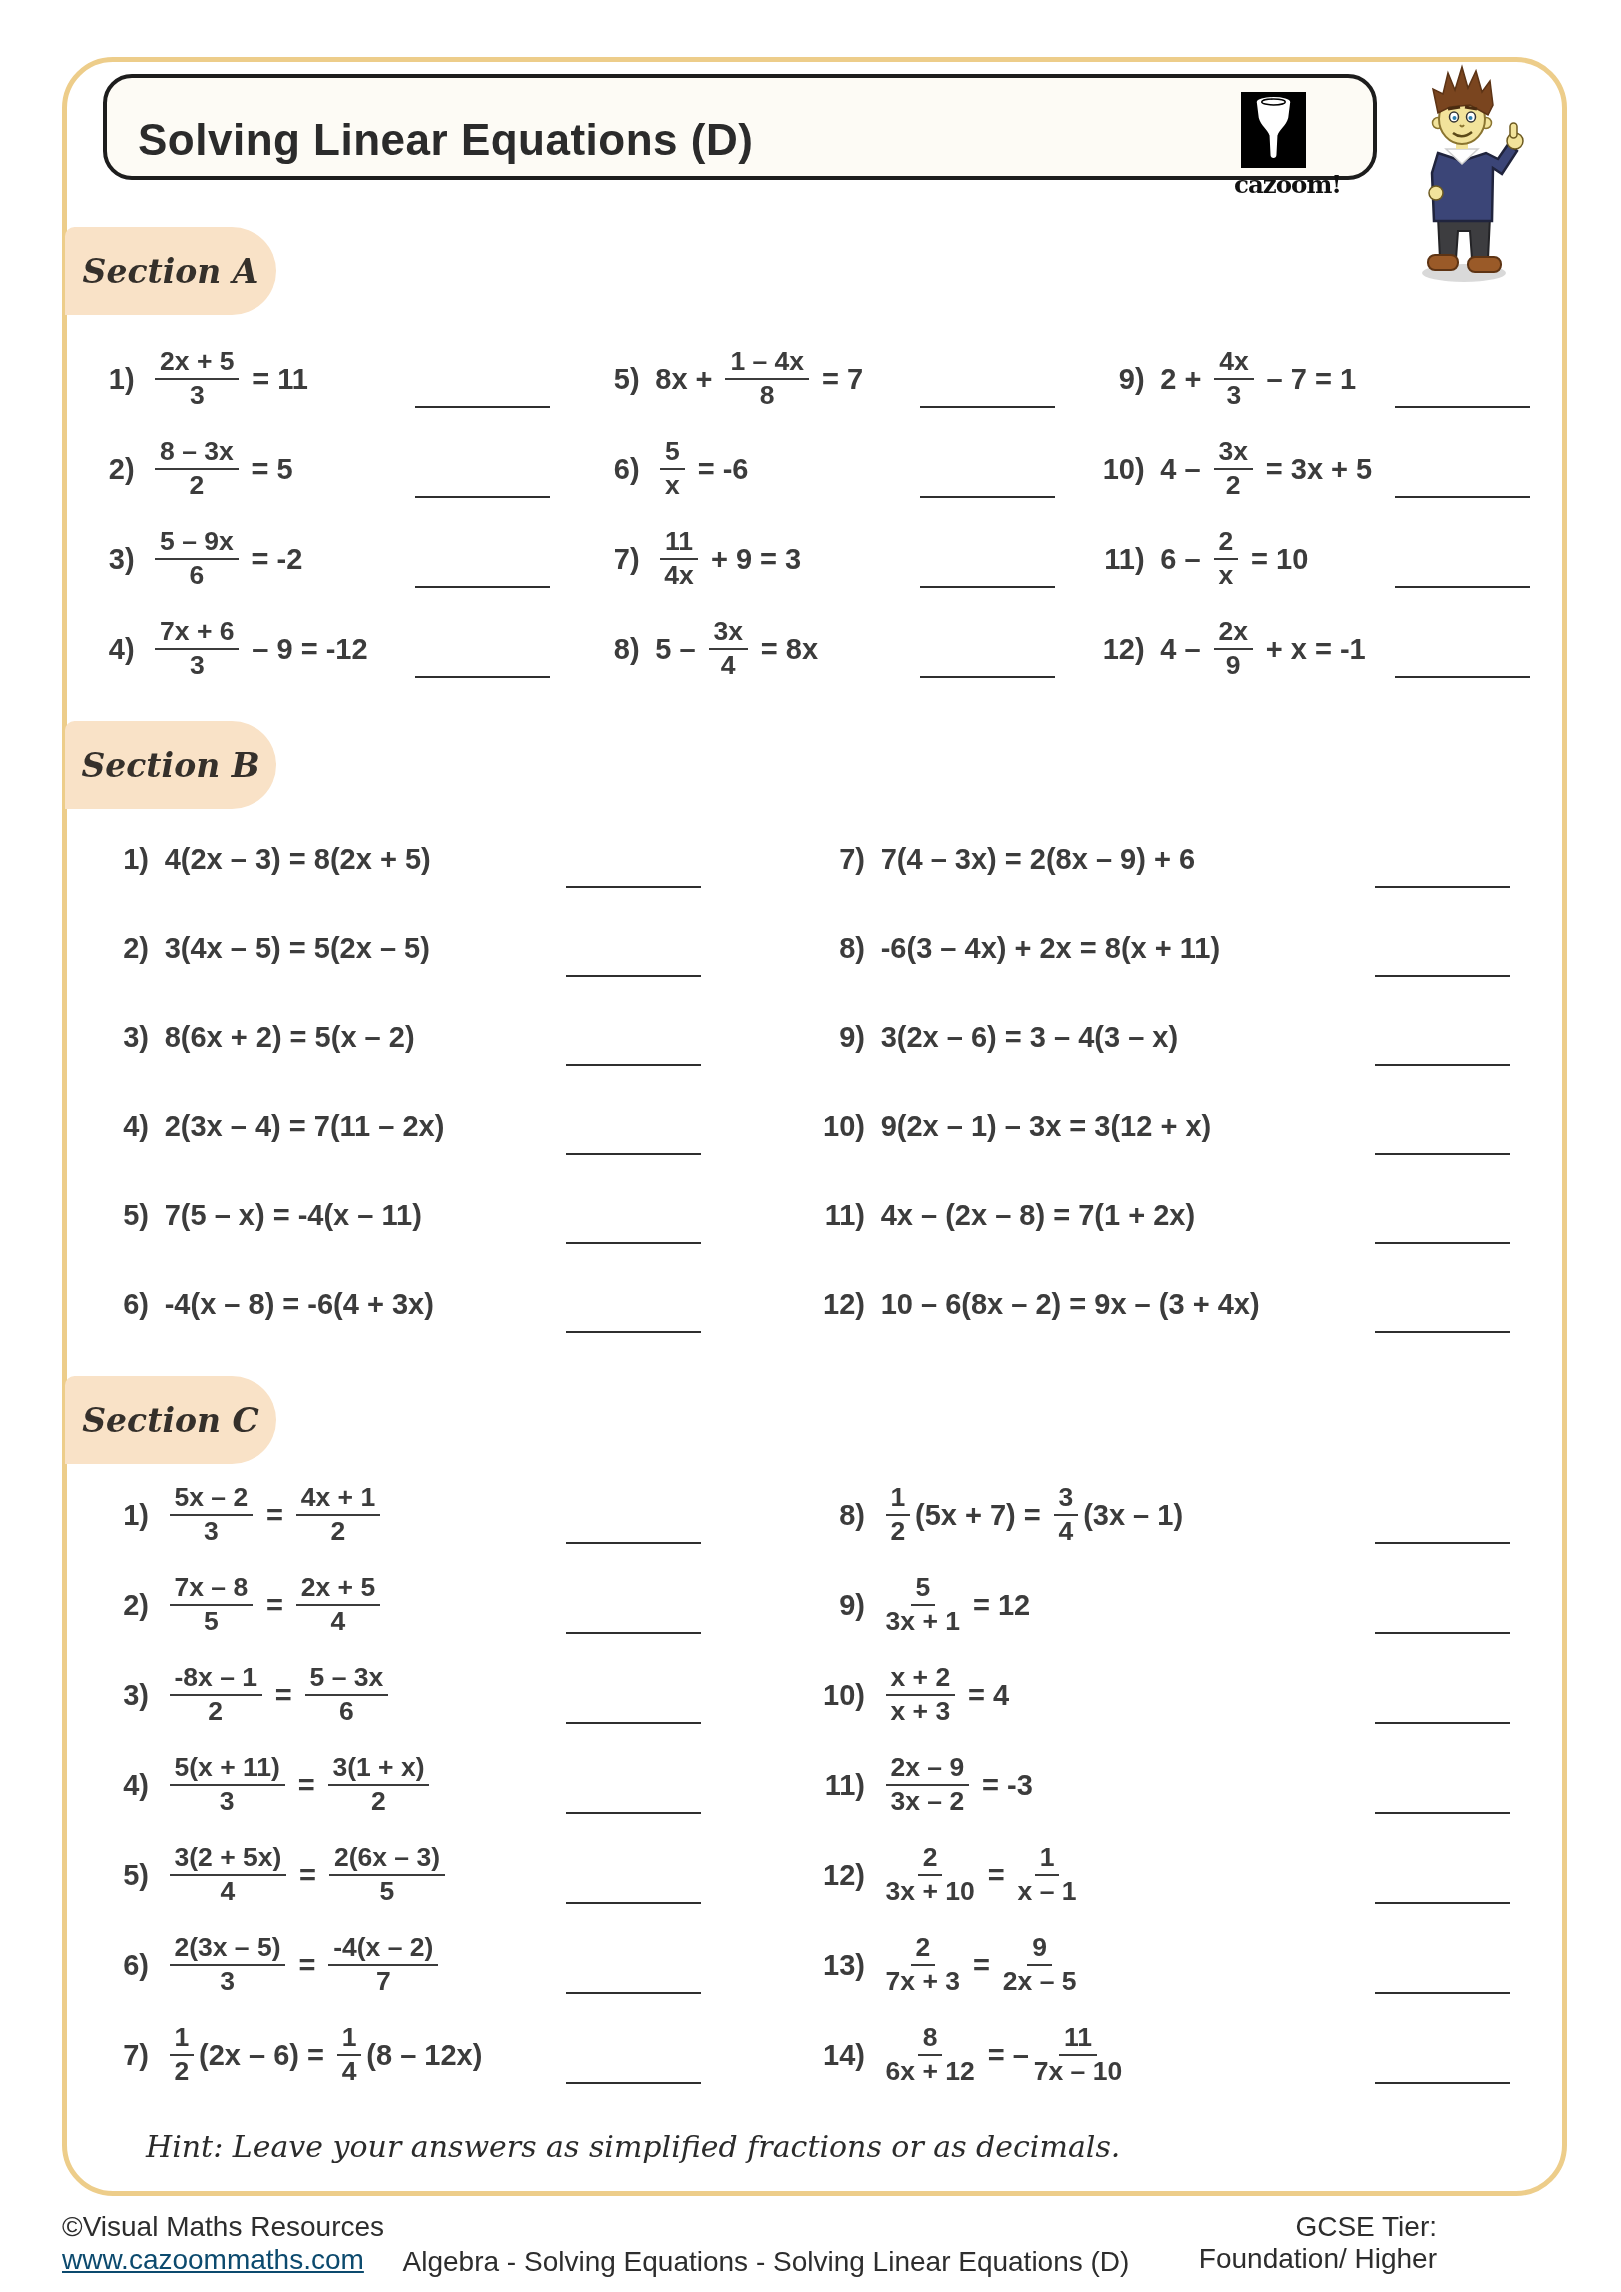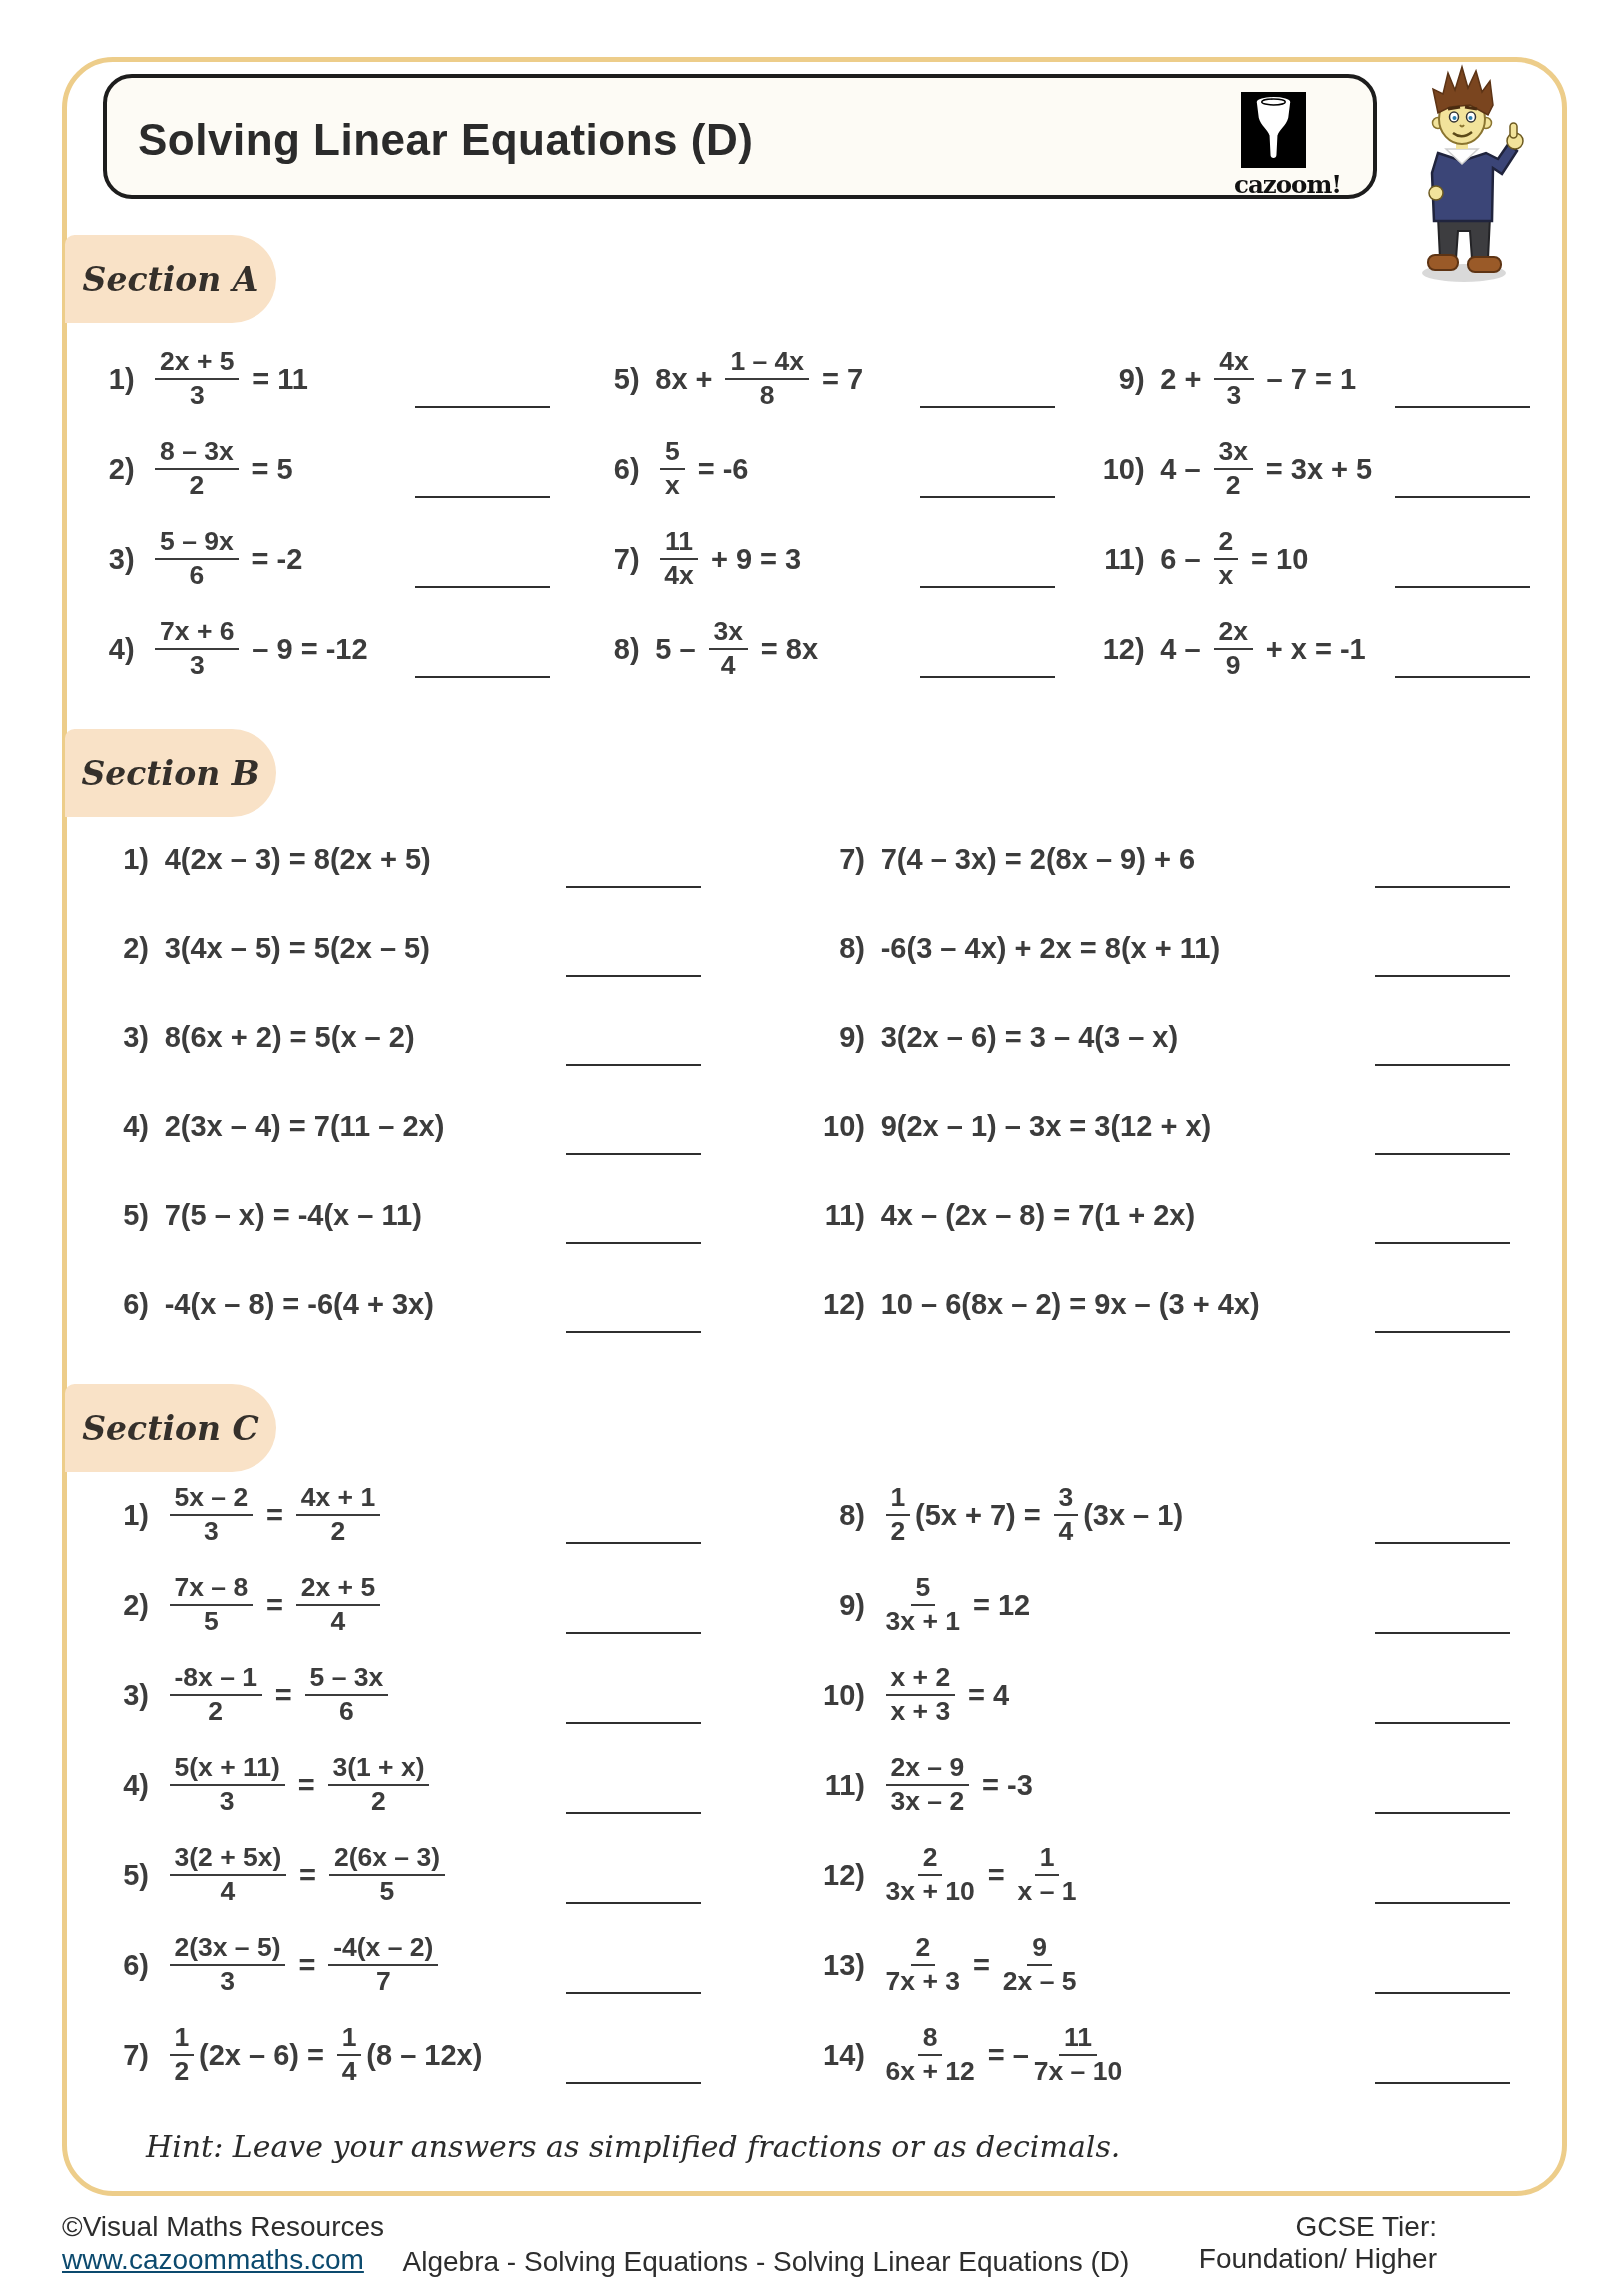--- a/index.html
+++ b/index.html
@@ -5,36 +5,36 @@
   * { margin:0; padding:0; box-sizing:border-box; }
   body { width:1621px; height:2293px; background:#ffffff; position:relative;
          font-family:"Liberation Sans", sans-serif; color:#3c3c3c; }
   .page { position:absolute; inset:0; overflow:hidden; }
 
   
   .frame { position:absolute; left:62px; top:57px; width:1505px; height:2139px;
            border:5.9px solid #edcd8a; border-radius:51px; background:#ffffff; }
 
   
-  .title-box { position:absolute; left:103px; top:74px; width:1274px; height:125px;
+  .title-box { position:absolute; left:103px; top:74px; width:1274px; height:106px;
                background:#fdfbf5; border:4.9px solid #1d1d1d; border-radius:29px; }
   .title-text { position:absolute; left:31px; top:37px; font-size:44px; font-weight:bold;
                 color:#2b2b2b; letter-spacing:0.5px; }
   .logo { position:absolute; right:61px; top:13.7px; width:78px; text-align:center; }
   .logo-box { width:65px; height:76px; background:#000; margin:0 auto; display:flex;
               align-items:center; justify-content:center; }
   .logo-word { font-family:"DejaVu Serif", serif; font-weight:bold; font-size:24.5px;
                color:#111; margin-top:2px; letter-spacing:-1px;text-align:center; }
 
   .mascot { position:absolute; left:1397px; top:61px; width:132px; height:225px; }
 
   
   .section { position:absolute; left:65px; width:1495px; }
   .bubble { position:absolute; left:0; top:0; width:211px; height:88px; background:#f9e2c7;
-            border-radius:9.8px 45px 45px 0; display:flex; align-items:center; justify-content:center;margin-top:8px; }
+            border-radius:9.8px 45px 45px 0; display:flex; align-items:center; justify-content:center; }
   .bubble span { font-family:"DejaVu Serif", serif; font-weight:bold; font-style:italic;
                  font-size:33px; color:#35302b; }
 
   
   .probs { display:grid; grid-auto-flow:column; position:absolute; }
   .secA .probs { top:107px; left:18.6px; grid-template-rows:repeat(4,90px); grid-template-columns:505px 505px 475px; }
   .secB .probs { top:94px;  left:33px; grid-template-rows:repeat(6,89px); grid-template-columns:716px 740px; }
   .secC .probs { top:94px;  left:33px; grid-template-rows:repeat(7,90px); grid-template-columns:716px 740px; }
 
   .prob { display:flex; align-items:center; }

